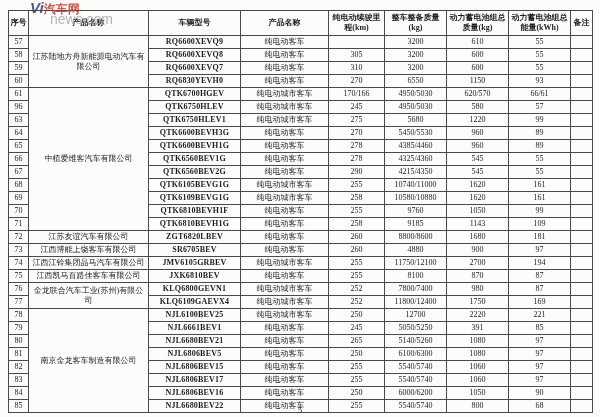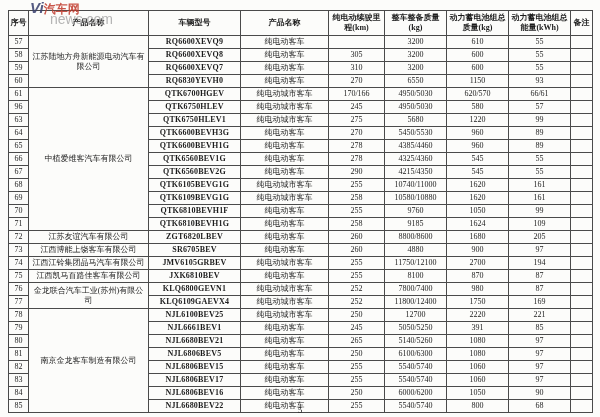--- a/index.html
+++ b/index.html
@@ -233,33 +233,33 @@
           <td>1050</td>
           <td>99</td>
           <td></td>
         </tr>
         <tr>
           <td>71</td>
           <td class="model">QTK6810BEVH1G</td>
           <td>纯电动客车</td>
           <td>258</td>
           <td>9185</td>
-          <td>1624</td>
+          <td>1143</td>
           <td>109</td>
           <td></td>
         </tr>
         <tr>
           <td>72</td>
           <td class="company" rowspan="1">江苏友谊汽车有限公司</td>
           <td class="model">ZGT6820LBEV</td>
           <td>纯电动客车</td>
           <td>260</td>
           <td>8800/8600</td>
           <td>1680</td>
-          <td>205</td>
+          <td>181</td>
           <td></td>
         </tr>
         <tr>
           <td>73</td>
           <td class="company" rowspan="1">江西博能上饶客车有限公司</td>
           <td class="model">SR6705BEV</td>
           <td>纯电动客车</td>
           <td>260</td>
           <td>4880</td>
           <td>900</td>

